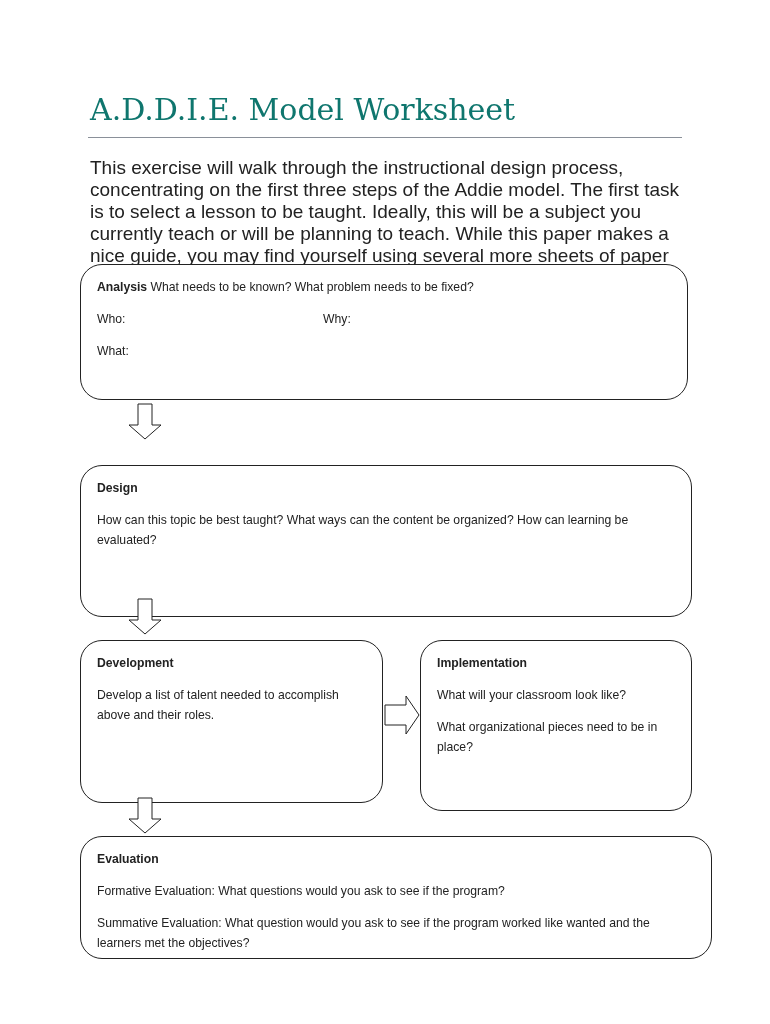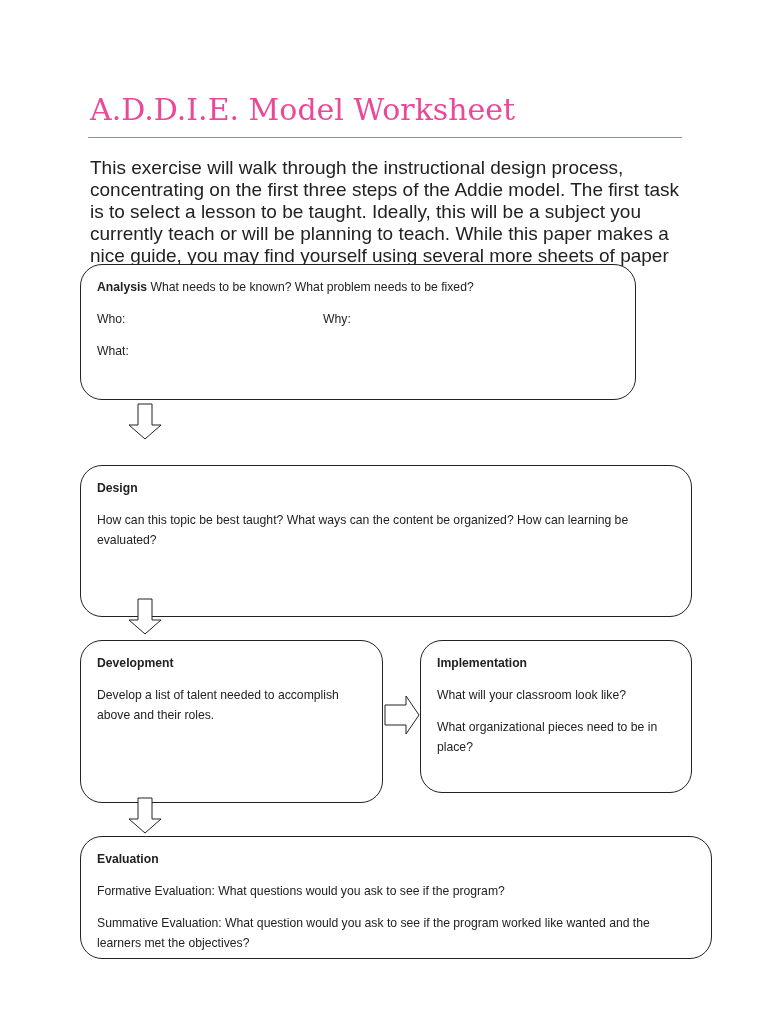--- a/index.html
+++ b/index.html
@@ -1,19 +1,19 @@
 <!DOCTYPE html>
 <html><head>
 <meta charset="utf-8">
 <style>
   html, body { margin: 0; padding: 0; background: #ffffff; }
   body { width: 770px; height: 1024px; position: relative; overflow: hidden;
          font-family: "Liberation Sans", sans-serif; color: #1a1a1a; }
   .title { position: absolute; left: 90px; top: 92px; font-family: "DejaVu Serif", serif;
-           font-size: 30px; color: #ec4899; letter-spacing: 0px; font-weight: normal; margin: 0; }
+           font-size: 30px; color: #0f766e; letter-spacing: 0px; font-weight: normal; margin: 0; }
   .title-rule { position: absolute; left: 88px; top: 137px; width: 594px; height: 0;
                 border-top: 1.5px solid #8a9099; }
   .intro { position: absolute; left: 90px; top: 157px; width: 600px; font-size: 19px;
            line-height: 22px; color: #222; margin: 0; }
   .box { position: absolute; border: 1px solid #222; border-radius: 22px; background: #fff;
          box-sizing: border-box; }
   .box .content { position: absolute; left: 16px; right: 16px; top: 12px; font-size: 12.2px;
                   line-height: 20px; color: #222; }
   .box p { margin: 0 0 12px 0; }
   .box .heading { font-weight: bold; }
@@ -22,21 +22,21 @@
   .arrow-down { position: absolute; width: 34px; height: 38px; }
   .arrow-right { position: absolute; width: 36px; height: 40px; }
 </style>
 </head>
 <body>
 
 <h1 class="title">A.D.D.I.E. Model Worksheet</h1>
 <div class="title-rule"></div>
 <p class="intro">This exercise will walk through the instructional design process, concentrating on the first three steps of the Addie model. The first task is to select a lesson to be taught.  Ideally, this will be a subject you currently teach or will be planning to teach.  While this paper makes a nice guide, you may find yourself using several more sheets of paper and drawing pictures.</p>
 
-<div class="box" style="left:80px; top:264px; width:556px; height:136px;">
+<div class="box" style="left:80px; top:264px; width:608px; height:136px;">
   <div class="content">
     <p><span class="heading">Analysis</span><span> What needs to be known? What problem needs to be fixed?</span></p>
     <p class="row2"><span>Who:</span><span class="why">Why:</span></p>
     <p>What:</p>
   </div>
 </div>
 
 <svg class="arrow-down" style="left:128px; top:403px;" viewBox="0 0 34 38">
   <polygon points="10,1 24,1 24,22 33,22 17,36 1,22 10,22" fill="#fff" stroke="#222" stroke-width="1"></polygon>
 </svg>
@@ -56,21 +56,21 @@
   <div class="content">
     <p class="heading">Development</p>
     <p>Develop a list of talent needed to accomplish above and their roles.</p>
   </div>
 </div>
 
 <svg class="arrow-right" style="left:384px; top:695px;" viewBox="0 0 36 40">
   <polygon points="1,10 22,10 22,1 35,20 22,39 22,30 1,30" fill="#fff" stroke="#222" stroke-width="1"></polygon>
 </svg>
 
-<div class="box" style="left:420px; top:640px; width:272px; height:153px;">
+<div class="box" style="left:420px; top:640px; width:272px; height:171px;">
   <div class="content">
     <p class="heading">Implementation</p>
     <p>What will your classroom look like?</p>
     <p>What organizational pieces need to be in place?</p>
   </div>
 </div>
 
 <svg class="arrow-down" style="left:128px; top:797px;" viewBox="0 0 34 38">
   <polygon points="10,1 24,1 24,22 33,22 17,36 1,22 10,22" fill="#fff" stroke="#222" stroke-width="1"></polygon>
 </svg>

